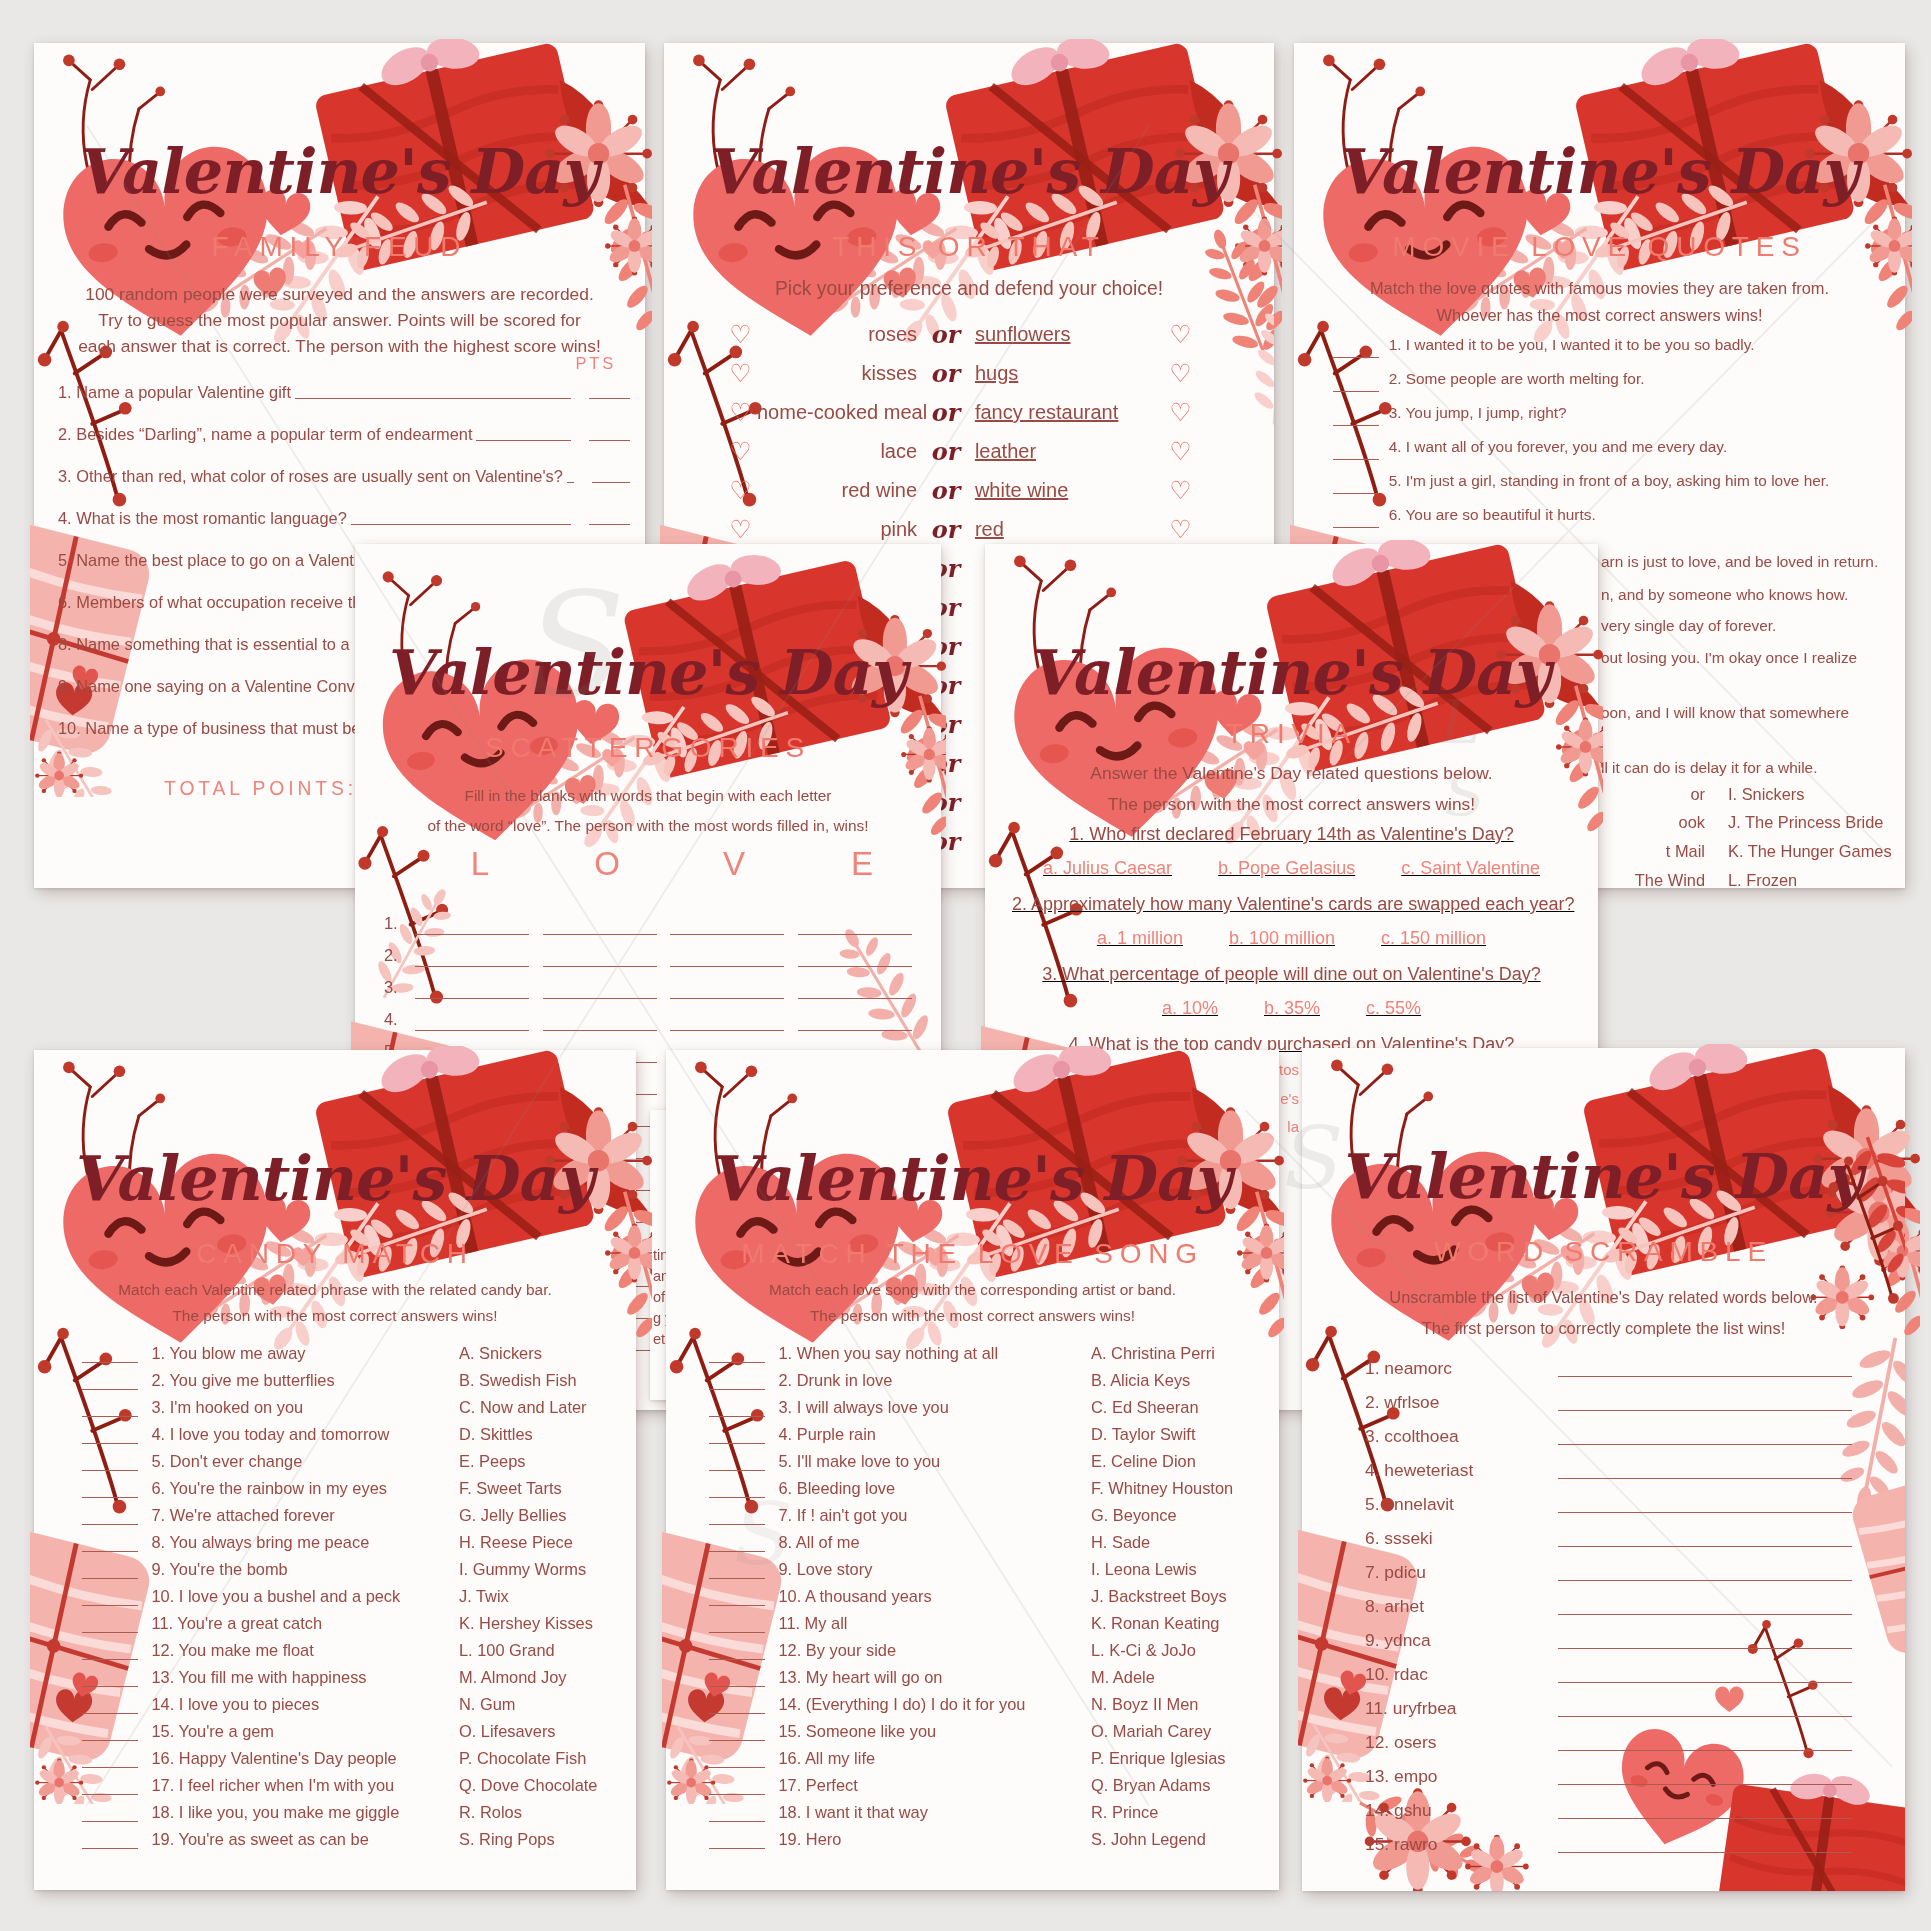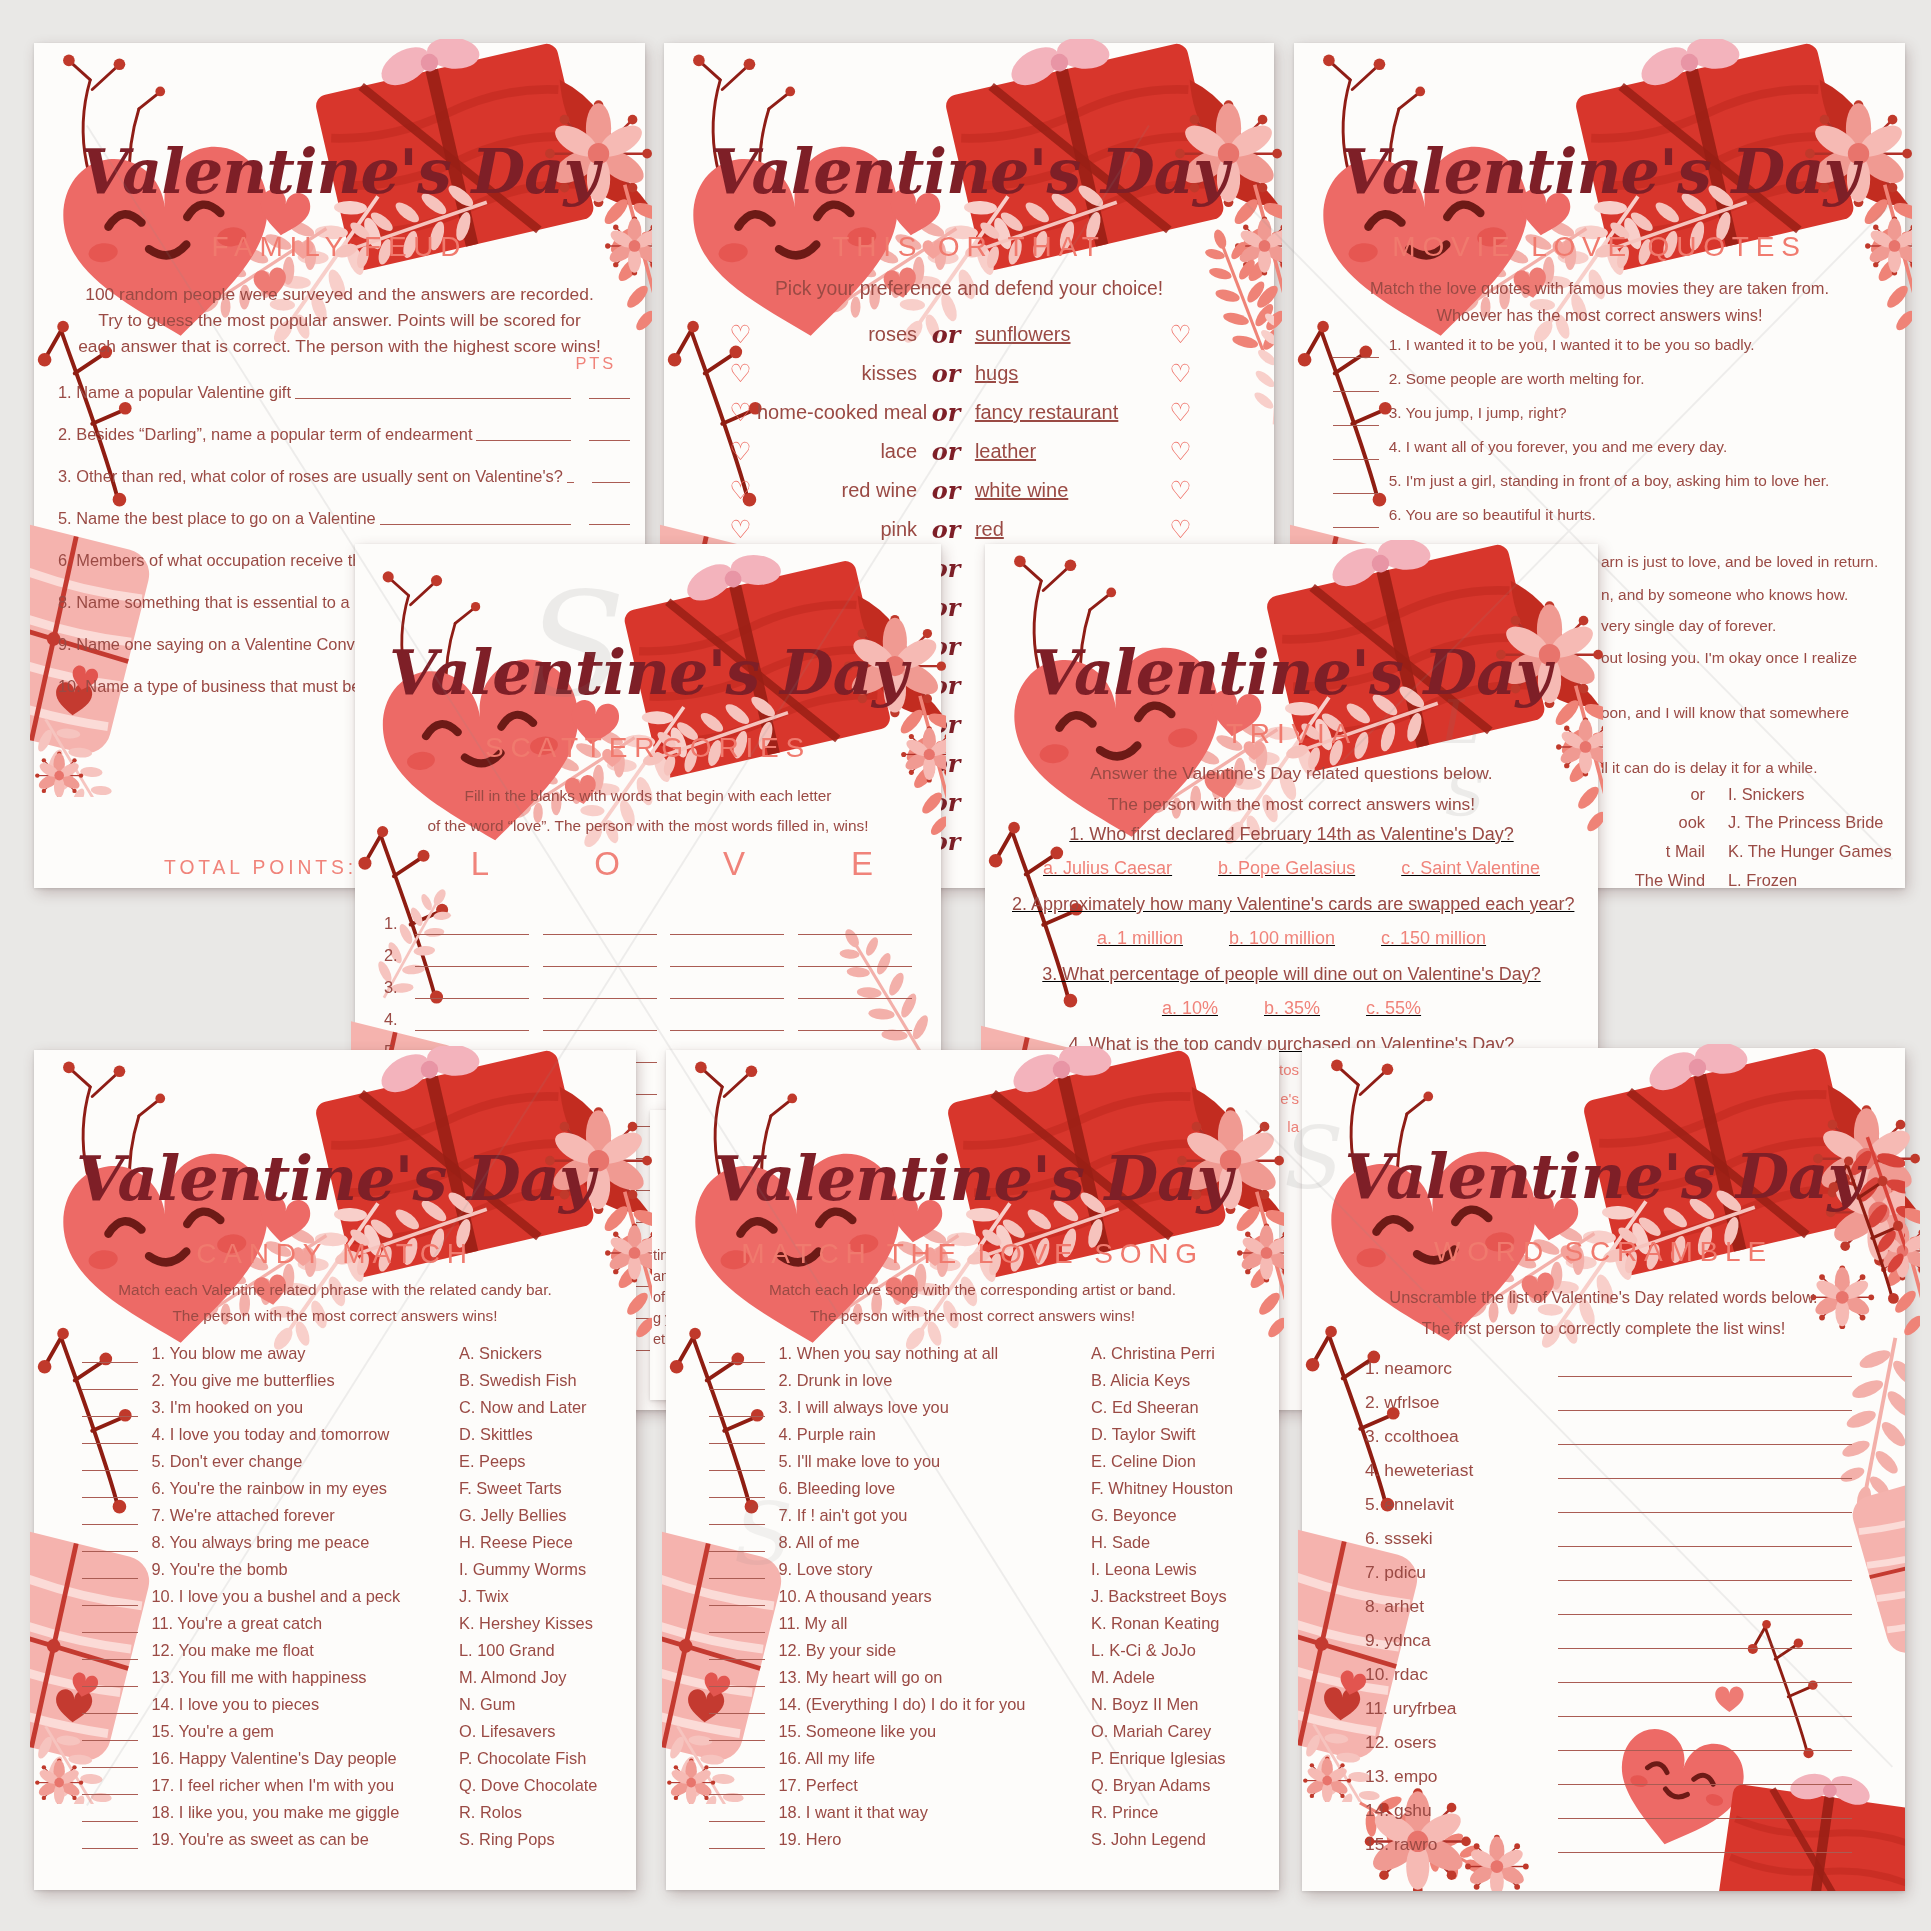--- a/index.html
+++ b/index.html
@@ -31,21 +31,21 @@
 
   .blank{display:inline-block;border-bottom:1.9px solid var(--line,#aa5c53);}
 
   
   .pts-label{position:absolute;top:311px;right:29px;font-size:16.4px;letter-spacing:2.9px;color:var(--salmon,#f0837a);}
   #ff-rows{position:absolute;top:338px;left:24px;right:15.4px;}
   .ff-row{height:42px;display:flex;align-items:flex-start;overflow:hidden;}
   .ff-q{white-space:nowrap;font-size:16.4px;color:var(--body);padding-top:1.9px;}
   .ff-main{flex:1;min-width:7.7px;height:17.4px;margin-left:3.9px;}
   .ff-pts{width:41px;height:17.4px;margin-left:17.4px;flex:none;}
-  .ff-total{position:absolute;top:814px;left:0;right:0;display:flex;justify-content:center;
+  .ff-total{position:absolute;top:735px;left:0;right:0;display:flex;justify-content:center;
             align-items:flex-end;gap:13px;color:var(--salmon);letter-spacing:3.9px;font-size:19.3px;}
   .ff-total .blank{width:145px;height:19.3px;}
 
   
   #tt-rows{position:absolute;top:272px;left:0;right:0;}
   .tt-row{height:39px;display:grid;grid-template-columns:60px 33px 164px 50px 193px 33px;align-items:center;}
   .tt-heart{font-size:25px;color:var(--heart,#ee6a60);line-height:1;text-align:center;}
   .tt-wl{text-align:right;font-size:20px;color:var(--body);white-space:nowrap;padding-right:3.9px;}
   .tt-or{text-align:center;font-family:"DejaVu Serif",serif;font-style:italic;font-weight:bold;
          font-size:24px;color:var(--title);}
@@ -262,20 +262,25 @@
           <span class="ff-q">2. Besides “Darling”, name a popular term of endearment</span>
           <span class="blank ff-main"></span>
           <span class="blank ff-pts"></span>
         </div>
         <div class="ff-row">
           <span class="ff-q">3. Other than red, what color of roses are usually sent on Valentine's?</span>
           <span class="blank ff-main"></span>
           <span class="blank ff-pts"></span>
         </div>
         <div class="ff-row">
+          <span class="ff-q">4. What is the most romantic language?</span>
+          <span class="blank ff-main"></span>
+          <span class="blank ff-pts"></span>
+        </div>
+        <div class="ff-row">
           <span class="ff-q">5. Name the best place to go on a Valentine</span>
           <span class="blank ff-main"></span>
           <span class="blank ff-pts"></span>
         </div>
         <div class="ff-row">
           <span class="ff-q">6. Members of what occupation receive the r</span>
           <span class="blank ff-main"></span>
           <span class="blank ff-pts"></span>
         </div>
         <div class="ff-row">

